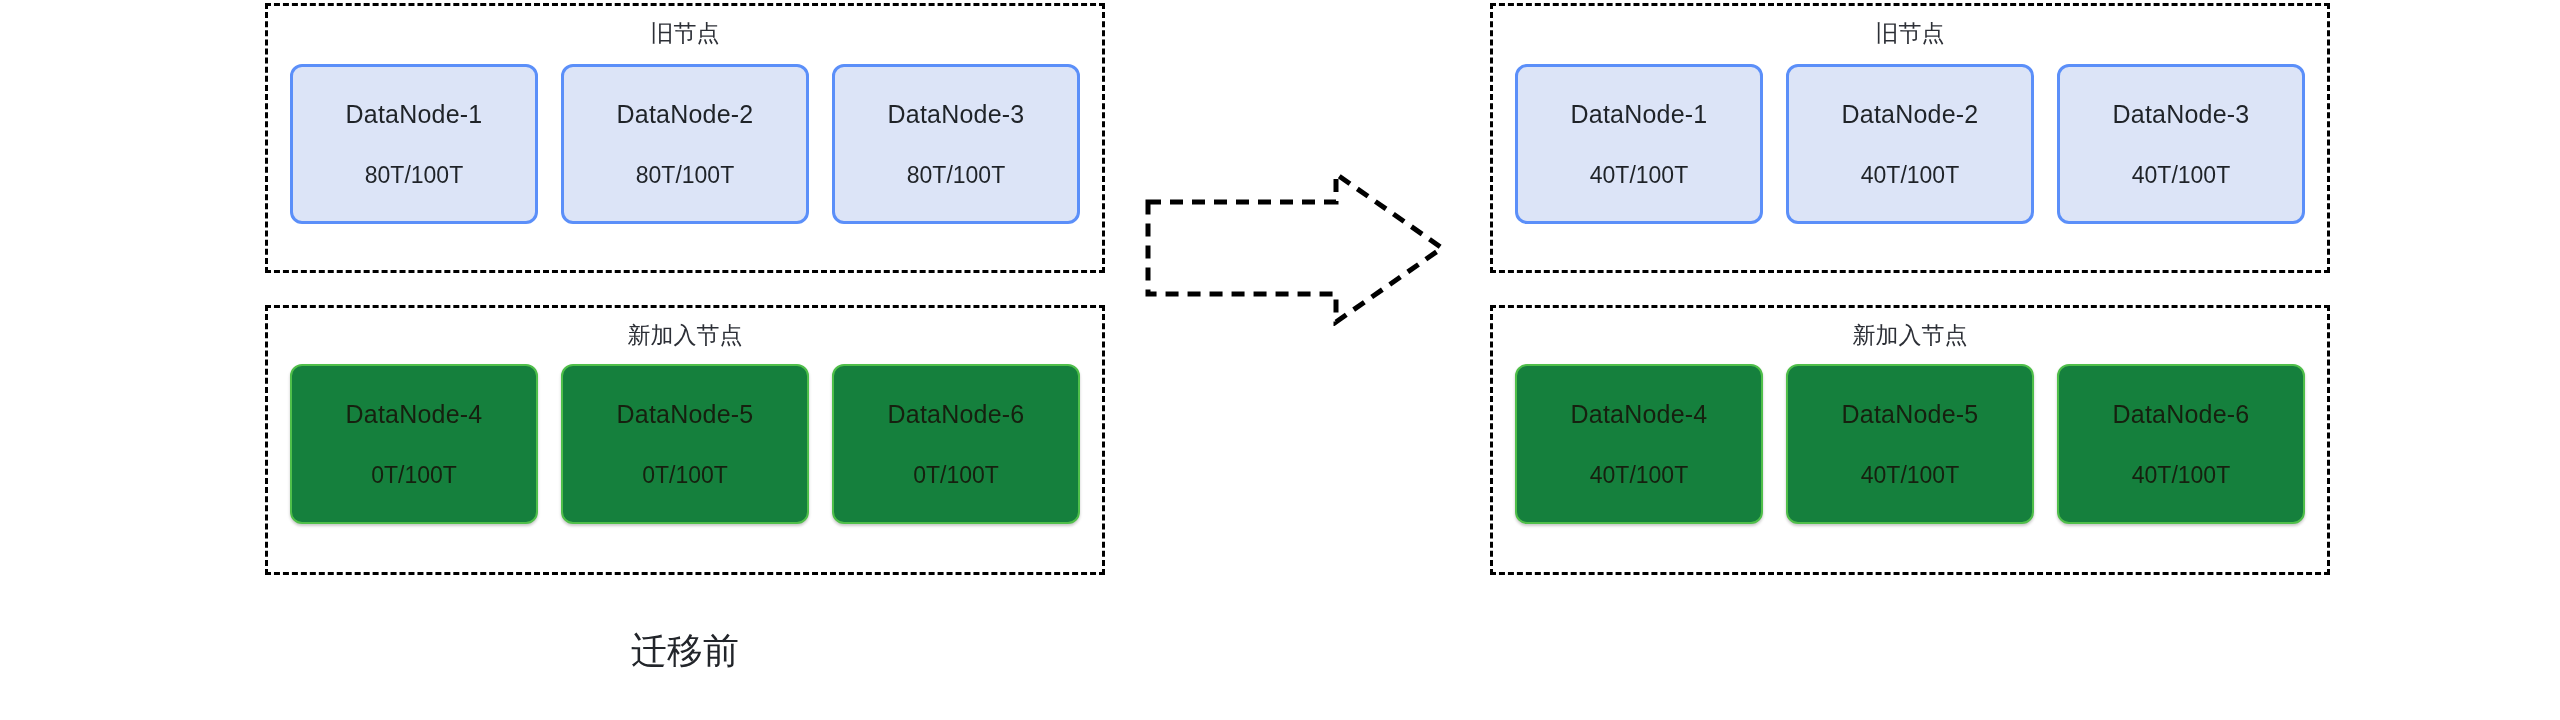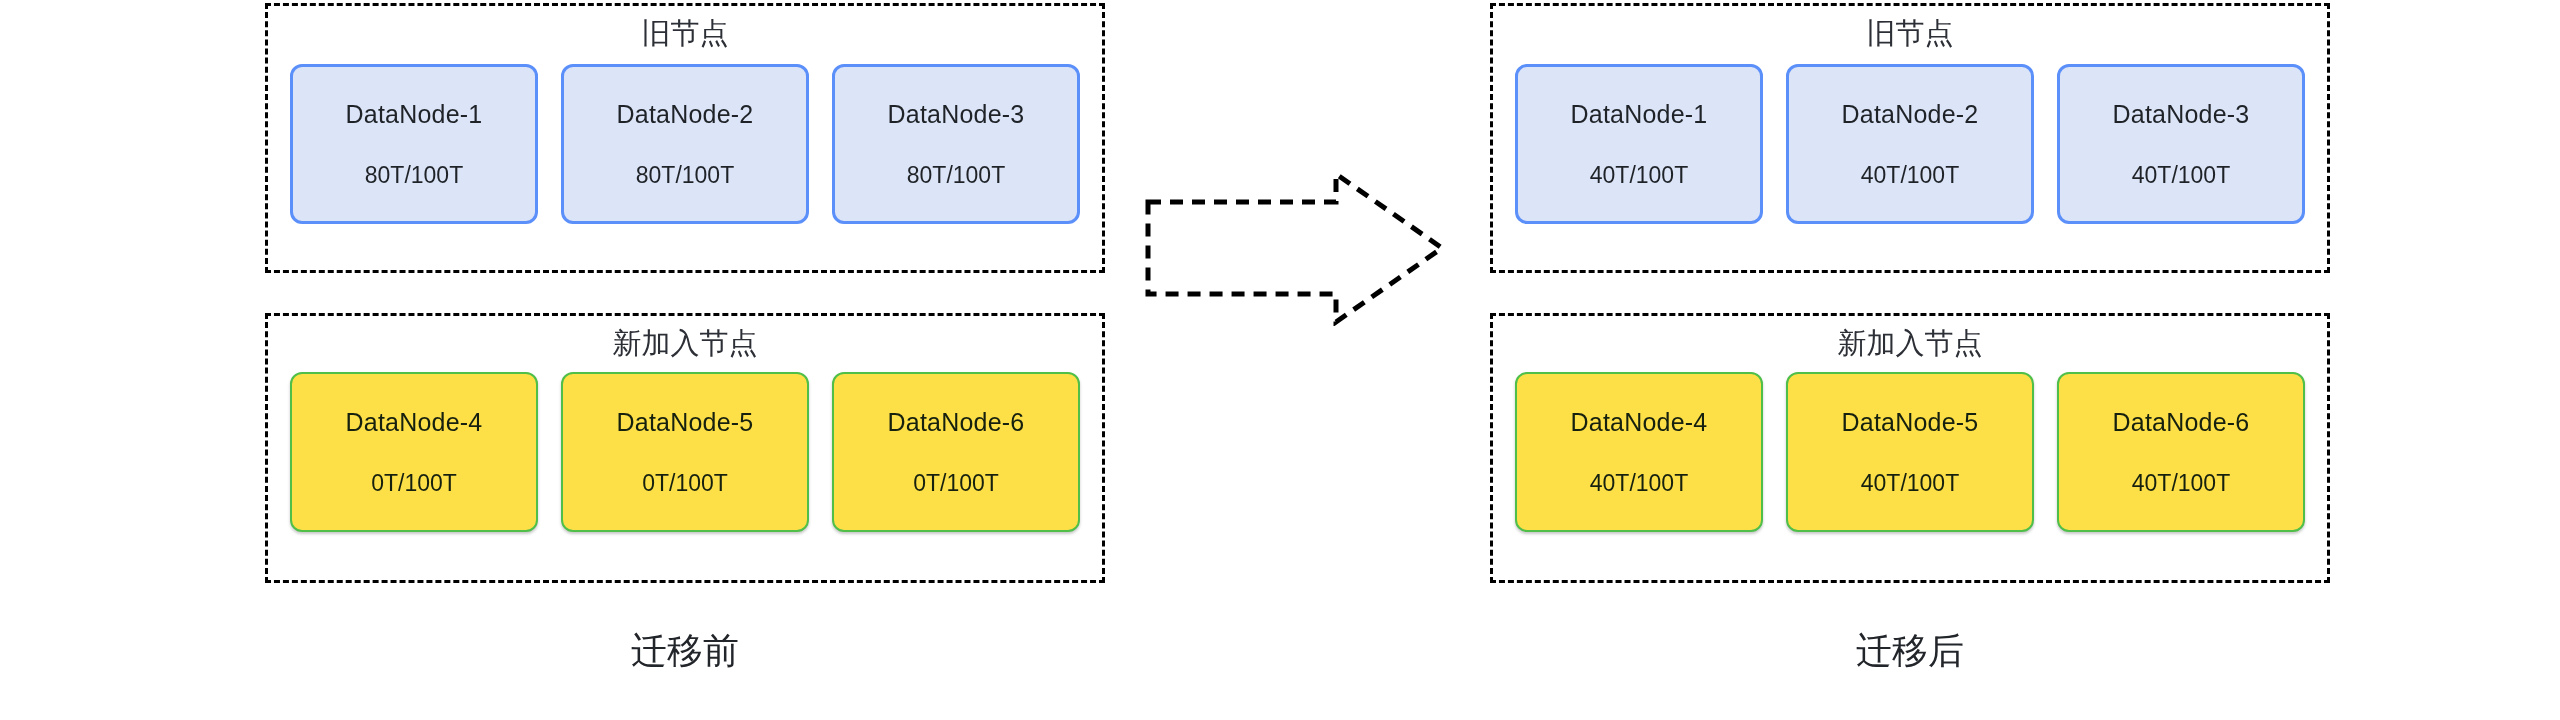--- a/index.html
+++ b/index.html
@@ -35,29 +35,29 @@
   
   .group {
     position: absolute;
     left: 0;
     width: 840px;
     box-sizing: border-box;
     border: 3px dashed #000000;
     background: transparent;
   }
   .group.old { top: 3px;   height: 270px; }
-  .group.new { top: 313px; height: 270px; }
+  .group.new { top: 305px; height: 270px; }
 
   .group-title {
     position: absolute;
     top: 14px;
     left: 0;
     width: 100%;
     text-align: center;
-    font-size: 29px;
+    font-size: 23px;
     line-height: 26px;
     color: #2c2f36;
     white-space: nowrap;
   }
 
   
   .node-row {
     position: absolute;
     top: 58px;
     left: 22px;
@@ -91,21 +91,21 @@
     margin-top: 33px;
   }
 
   .node.blue {
     background: #dce4f7;
     border: 3px solid #5b8ff9;
     color: #1f2328;
     text-align: right;
   }
   .node.green {
-    background: #fde047;
+    background: #15803d;
     border: 2px solid #4fbf4a;
     color: #16200f;
     box-shadow: 0 2px 3px rgba(0,0,0,0.22);
   }
 
   
   .side-caption {
     position: absolute;
     top: 620px;
     left: 0;
@@ -226,16 +226,15 @@
         </div>
 
         <div class="node green">
           <div class="name">DataNode-6</div>
           <div class="cap">40T/100T</div>
         </div>
 
       </div>
     </div>
 
-    <div class="side-caption">迁移后</div>
   </div>
 
 </div>
 
 </body></html>

